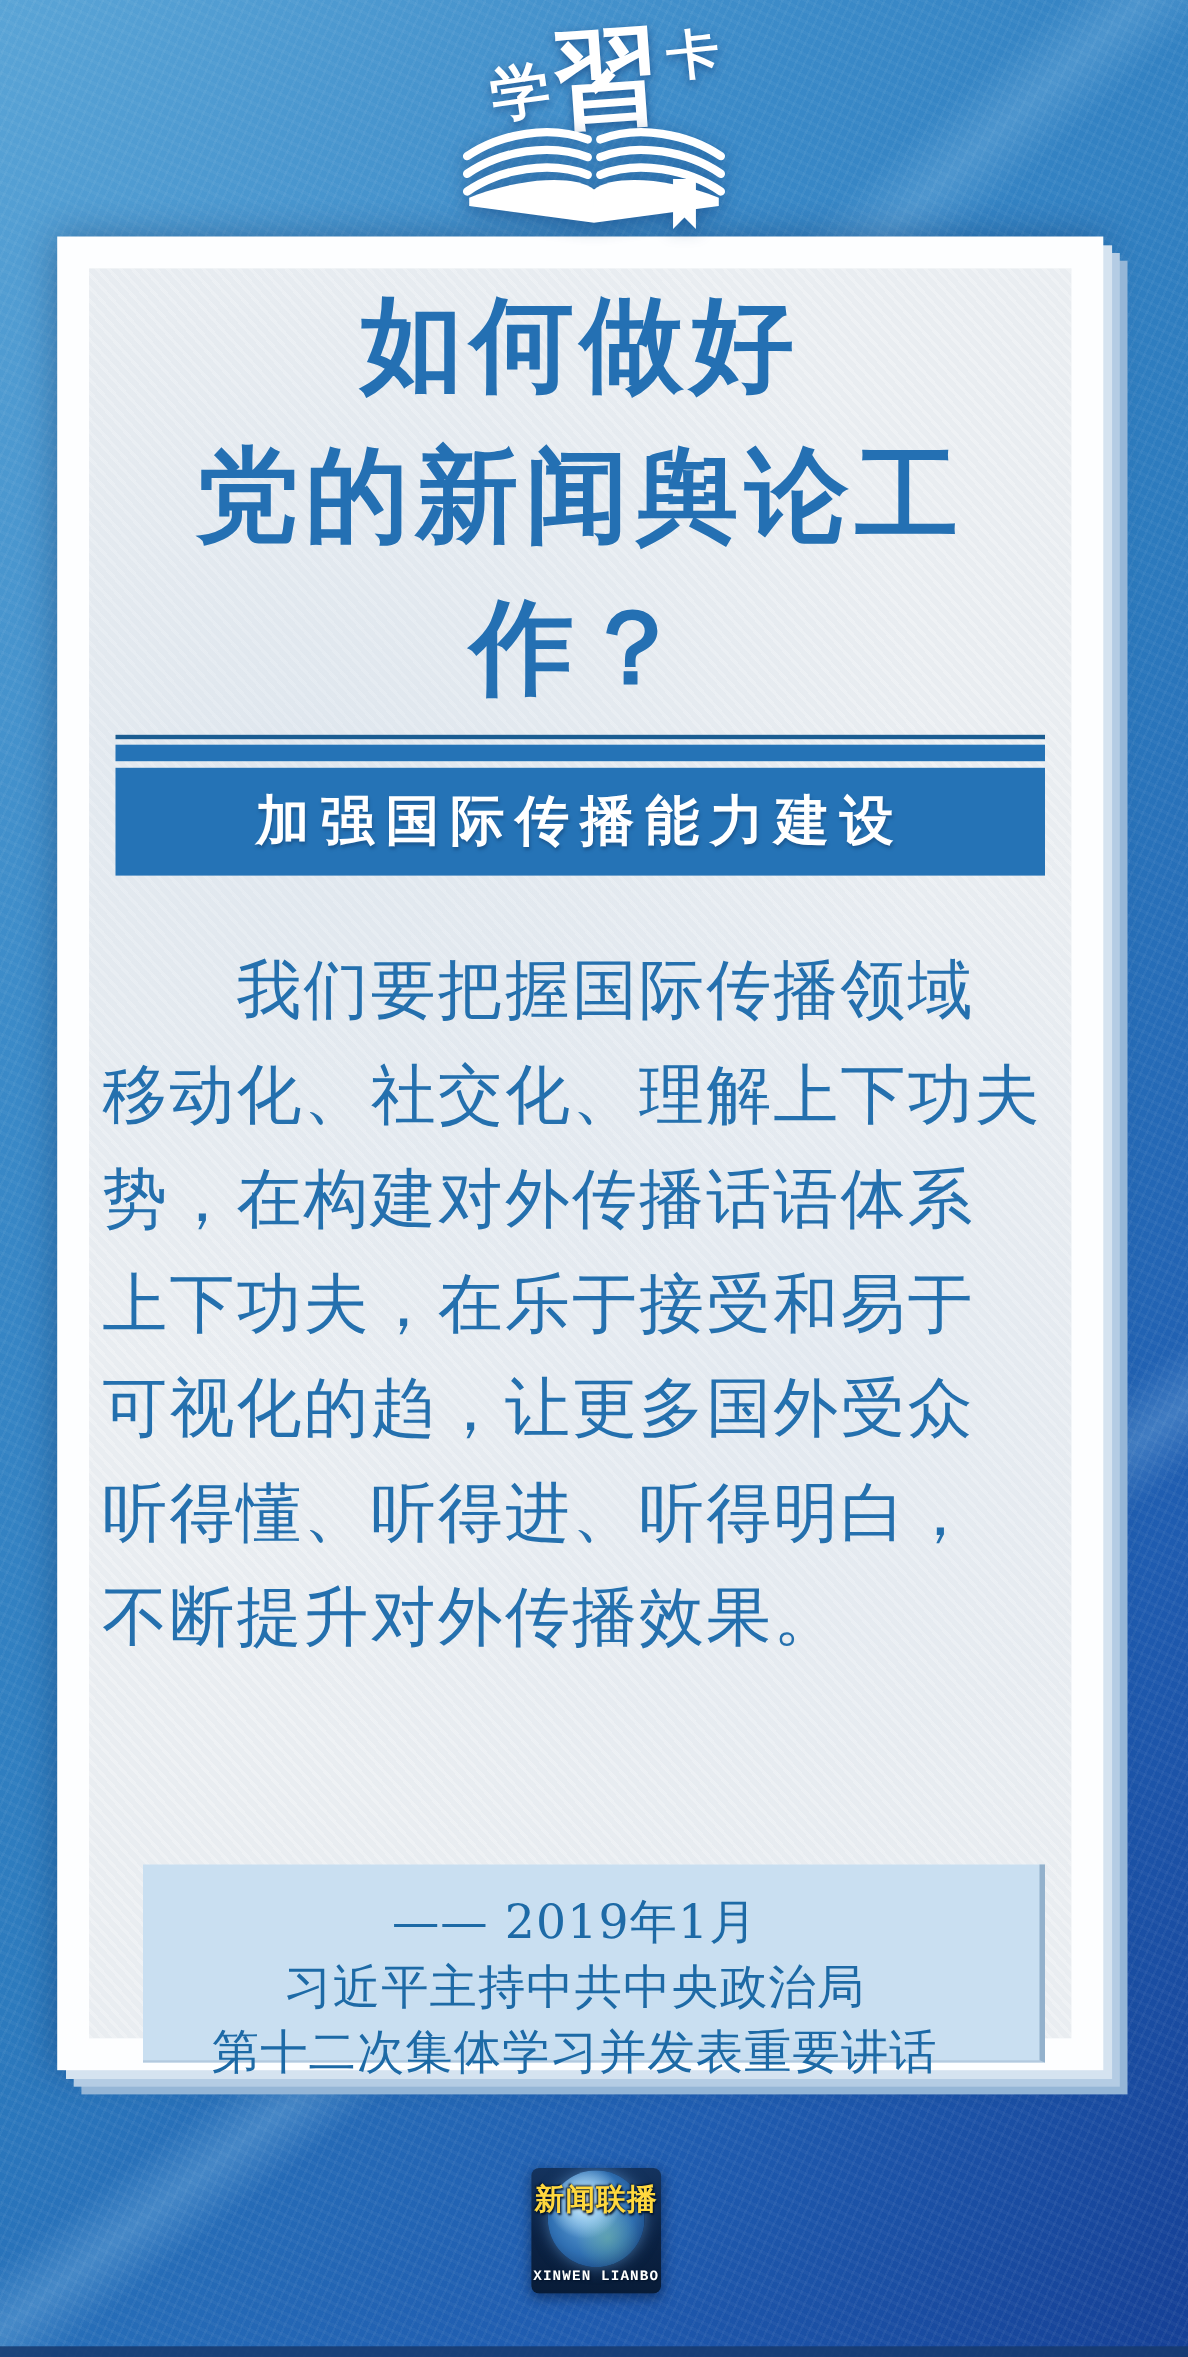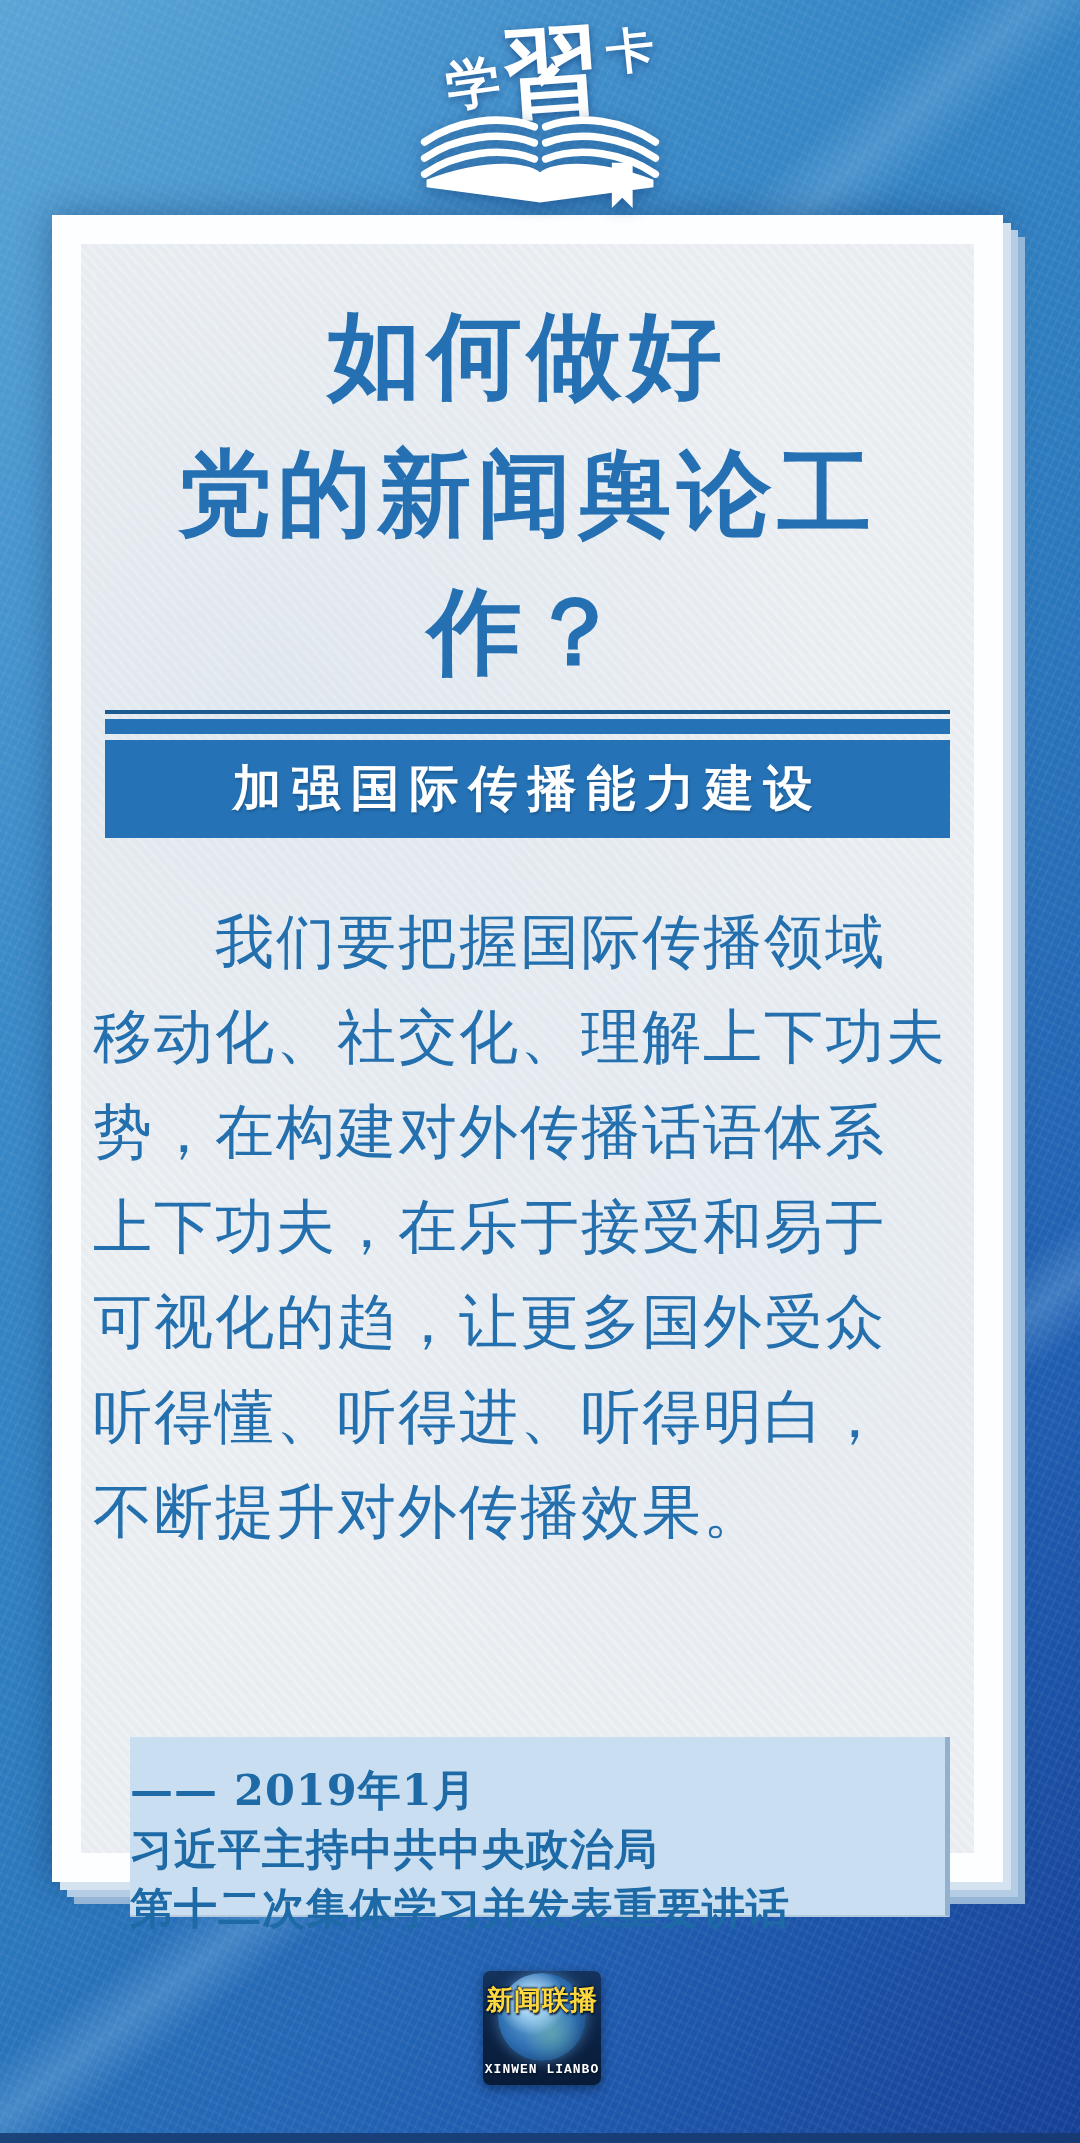--- a/index.html
+++ b/index.html
@@ -71,21 +71,20 @@
     position: absolute;
     left: 29px; top: 29px; right: 29px; bottom: 29px;
     background-color: #e9edf1;
     background-image:
       radial-gradient(circle at 22% 28%, rgba(188,208,228,0.22), rgba(0,0,0,0) 42%),
       radial-gradient(circle at 72% 62%, rgba(198,214,234,0.18), rgba(0,0,0,0) 46%),
       repeating-linear-gradient(48deg, rgba(255,255,255,0.25) 0 3px, rgba(0,0,0,0) 3px 8px);
   }
   
   .title-block {
-    padding-top: 42px;
     text-align: center;
     color: #2470b3;
     font-weight: 700;
   }
   .title-line { font-size: 94px; line-height: 138px; letter-spacing: 6px; }
   
   .divider-thin { height: 4px;  margin: 10px 24px 0 24px; background: #1a5c91; }
   .divider-band { height: 15px; margin: 5px 24px 0 24px;  background: #2573b6; }
   .section-banner {
     margin: 6px 24px 0 24px;
@@ -111,23 +110,23 @@
     white-space: nowrap;
   }
   
   .attribution {
     margin: 178px 24px 0 49px;
     height: 180px;
     background: #c9dff1;
     border-right: 5px solid #93b1cc;
     border-bottom: 2px solid #b3c9de;
     padding: 24px 30px 0 0;
-    text-align: left;
+    text-align: center;
     color: #1d6aa6;
-    font-weight: 700;
+    font-weight: 400;
   }
   .attribution-line { font-size: 43px; line-height: 59px; letter-spacing: 1px; white-space: nowrap; }
   
   .footer-logo {
     position: absolute;
     left: 483px; top: 1971px;
     width: 118px; height: 114px;
     background: linear-gradient(180deg, #14335e 0%, #0b2244 55%, #081c38 100%);
     border-radius: 7px;
     overflow: hidden;

